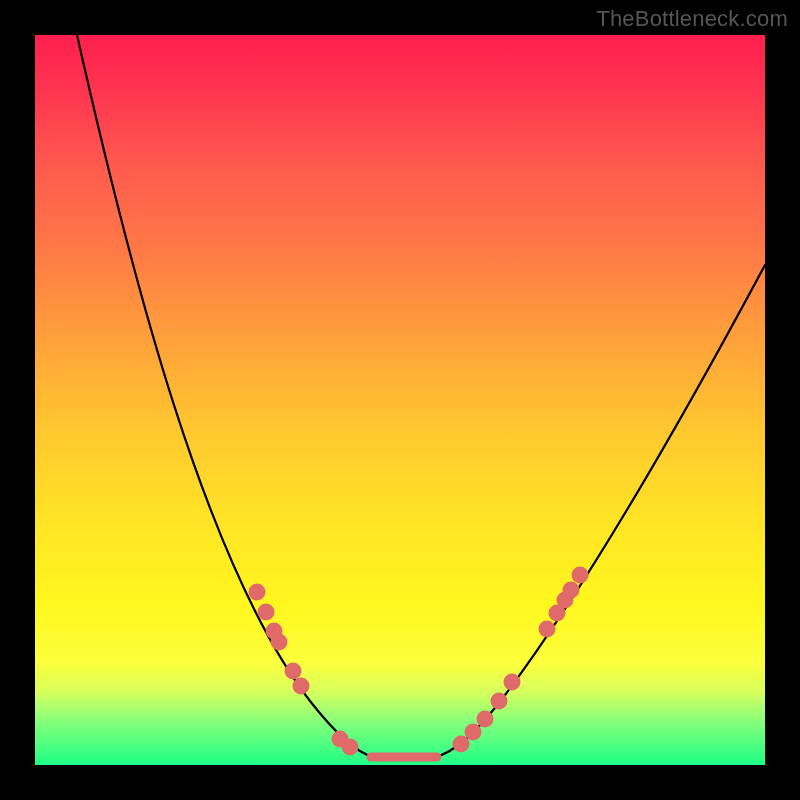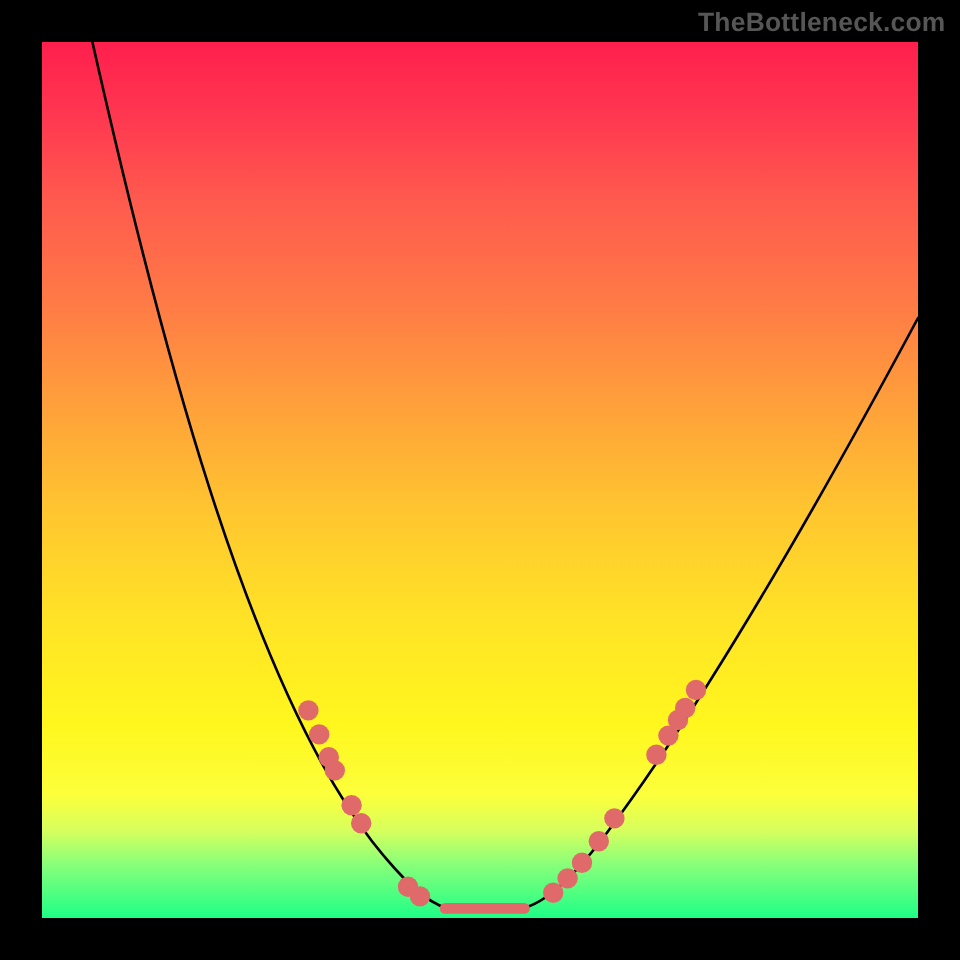--- a/index.html
+++ b/index.html
@@ -9,21 +9,21 @@
     width: 800px;
     height: 800px;
     background: #000;
   }
   .watermark {
     position: absolute;
     top: 6px;
     right: 12px;
     font-family: Arial, Helvetica, sans-serif;
     font-size: 22px;
-    font-weight: 700;
+    font-weight: 400;
     color: #565656;
     letter-spacing: 0.2px;
   }
   .plot {
     position: absolute;
     left: 35px;
     top: 35px;
     width: 730px;
     height: 730px;
     background: linear-gradient(to bottom,

